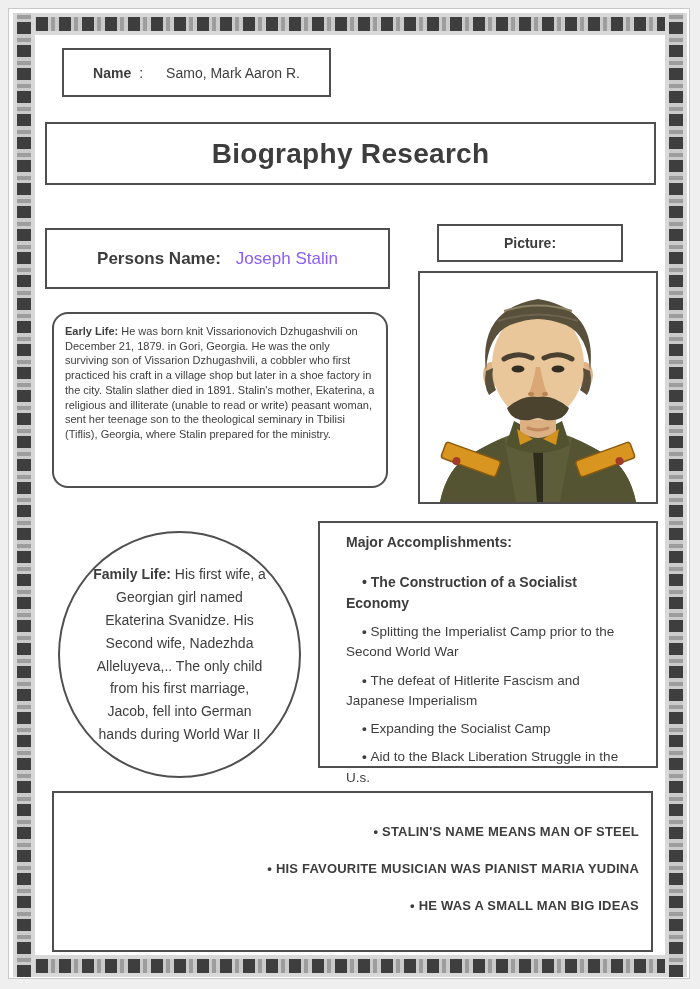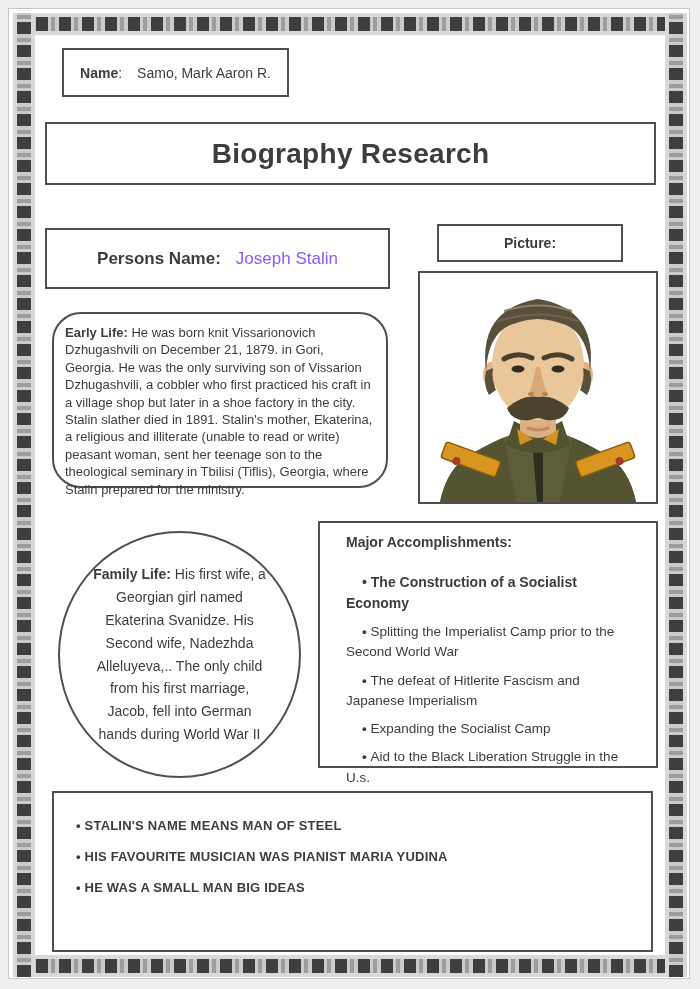--- a/index.html
+++ b/index.html
@@ -29,30 +29,30 @@
   .deco-bottom{bottom:12px;}
   .deco-left{left:13px;}
   .deco-right{right:13px;}
 
   .box{
     position:absolute;border:2px solid #4f4f4f;background:#fff;
     box-sizing:border-box;
   }
   .center-flex{display:flex;align-items:center;justify-content:center;}
 
-  #name-box{left:62px;top:48px;width:227px;height:49px;font-size:14px;}
+  #name-box{left:62px;top:48px;width:269px;height:49px;font-size:14px;gap:8px;}
   #title-box{left:45px;top:122px;width:611px;height:63px;font-size:28px;font-weight:bold;letter-spacing:.3px;}
   #person-box{left:45px;top:228px;width:345px;height:61px;font-size:17px;font-weight:bold;}
   #picture-label-box{left:437px;top:224px;width:186px;height:38px;font-size:14px;font-weight:bold;}
   #picture-frame{left:418px;top:271px;width:240px;height:233px;overflow:hidden;}
   #picture-frame svg{display:block;width:100%;height:100%;}
 
   #early-life-box{
-    left:52px;top:312px;width:336px;height:176px;border-radius:29px;
-    padding:10px 11px 8px 11px;font-size:13px;line-height:1.34;text-align:left;
+    left:52px;top:312px;width:336px;height:176px;border-radius:16px;
+    padding:10px 11px 8px 11px;font-size:11px;line-height:1.34;text-align:left;
   }
   #family-circle{
     left:58px;top:531px;width:243px;height:247px;border-radius:50%;
     padding:20px 30px;font-size:14px;line-height:1.63;text-align:center;
   }
   #accomplishments-box{
     left:318px;top:521px;width:340px;height:247px;
     padding:9px 26px;font-size:13.5px;line-height:1.5;text-align:left;
   }
   #facts-box{
@@ -63,21 +63,21 @@
   .bold{font-weight:bold;}
   .red{color:#8b5cf6;}
   .sep{font-weight:normal;}
   .val{margin-left:15px;font-weight:normal;}
 
   .section-head{font-weight:bold;font-size:14px;}
   .bullet{text-indent:16px;margin-top:8px;}
   .bullet::before{content:"\2022\00a0";font-weight:bold;}
   #accomplishments-box .bullet.first{margin-top:19px;font-weight:bold;font-size:14px;}
   #facts-box .section-head{font-size:13px;}
-  #facts-box .bullet{margin-top:16px;font-weight:bold;letter-spacing:.2px;text-indent:10px;}
+  #facts-box .bullet{margin-top:22px;font-weight:bold;letter-spacing:.2px;text-indent:10px;text-align:right;}
 </style>
 </head>
 <body>
 
 <div class="sheet"></div>
 
 <div class="deco deco-h deco-top"></div>
 <div class="deco deco-h deco-bottom"></div>
 <div class="deco deco-v deco-left"></div>
 <div class="deco deco-v deco-right"></div>

